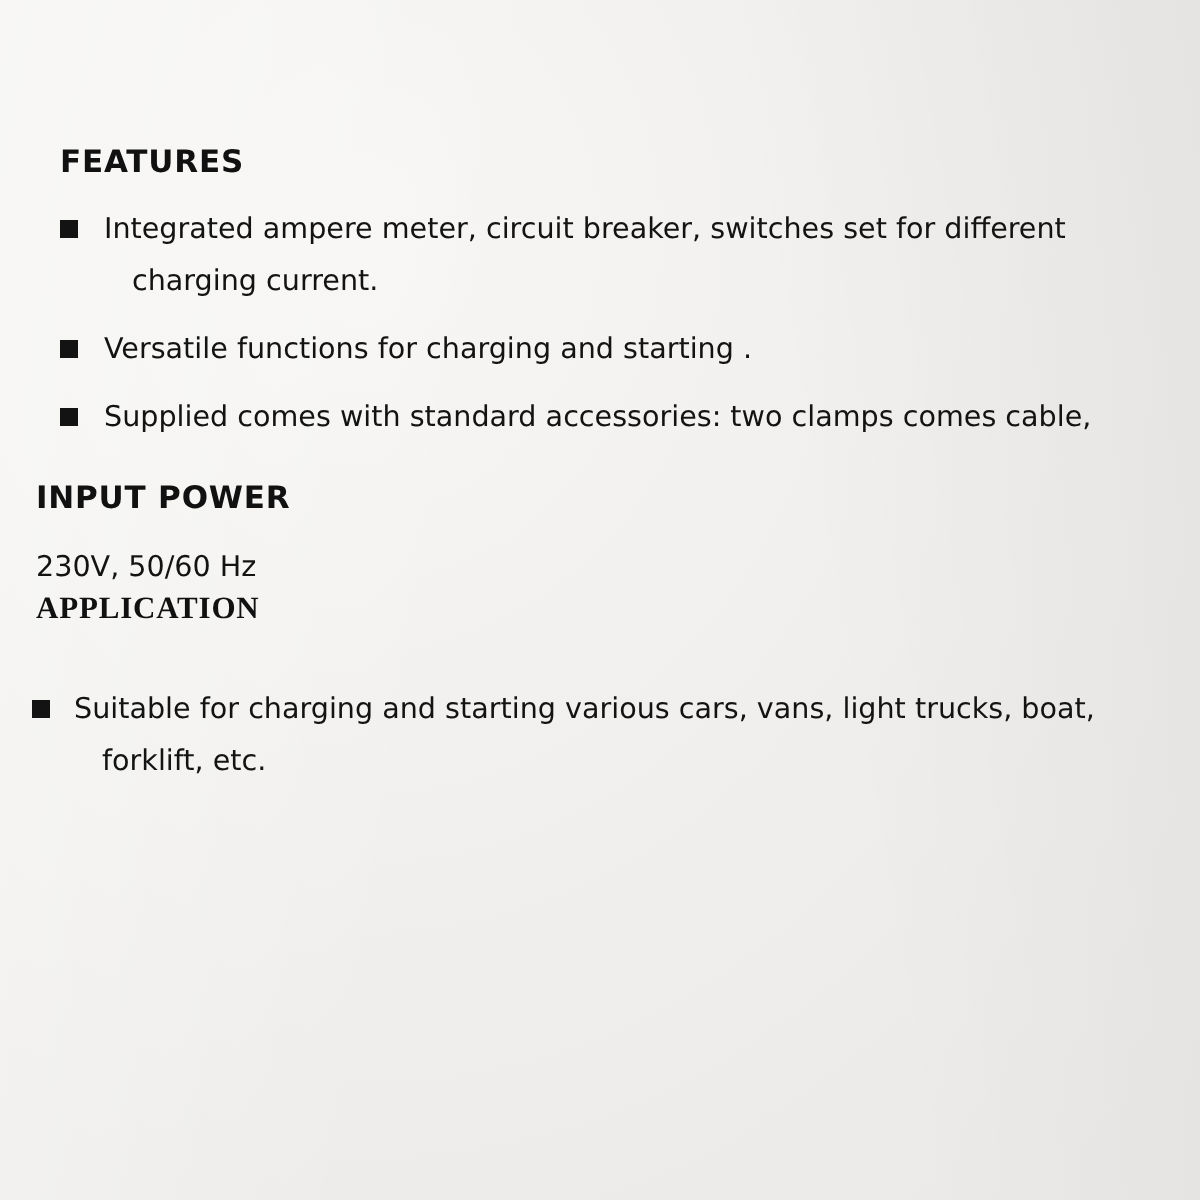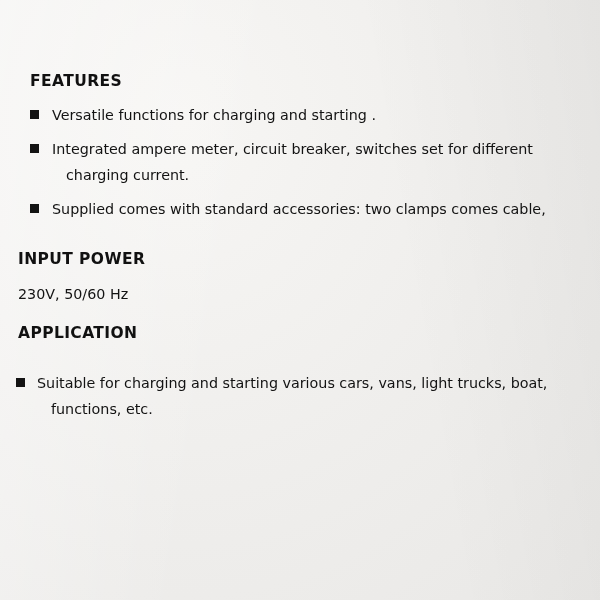--- a/index.html
+++ b/index.html
@@ -37,22 +37,22 @@
     width: 572px;
   }
   .section-heading {
     font-weight: bold;
     font-size: 15.5px;
     letter-spacing: 0.4px;
     color: #111;
     margin: 0 0 12px 0;
   }
   .heading-features { padding-left: 16px; }
-  .heading-input { padding-left: 4px; margin-top: 28px; margin-bottom: 14px;}
-  .heading-application { padding-left: 4px; margin-top: 18px; margin-bottom: 14px;}
+  .heading-input { padding-left: 4px; margin-top: 18px; margin-bottom: 14px;}
+  .heading-application { padding-left: 4px; margin-bottom: 14px; font-family: Liberation Serif, serif;}
 
   .bullet-list {
     list-style: none;
     margin: 0;
     padding: 0;
   }
   .bullet-item {
     position: relative;
     font-size: 14.3px;
     line-height: 26px;
@@ -92,41 +92,41 @@
 <div class="page">
   <div class="paper-texture"></div>
 
   <div class="content">
 
     <h2 class="section-heading heading-features">FEATURES</h2>
 
     <ul class="bullet-list features-list">
       <li class="bullet-item">
         <span class="sq"></span>
-        <span>Versatile functions for charging and starting .</span>
+        <span>Integrated ampere meter, circuit breaker, switches set for different</span>
+        <span class="wrap-line">charging current.</span>
       </li>
       <li class="bullet-item">
         <span class="sq"></span>
-        <span>Integrated ampere meter, circuit breaker, switches set for different</span>
-        <span class="wrap-line">charging current.</span>
+        <span>Versatile functions for charging and starting .</span>
       </li>
       <li class="bullet-item">
         <span class="sq"></span>
         <span>Supplied comes with standard accessories: two clamps comes cable,</span>
       </li>
     </ul>
 
     <h2 class="section-heading heading-input">INPUT POWER</h2>
 
     <p class="plain-line">230V, 50/60 Hz</p>
 
     <h2 class="section-heading heading-application">APPLICATION</h2>
 
     <ul class="bullet-list app-list">
       <li class="bullet-item">
         <span class="sq"></span>
         <span>Suitable for charging and starting various cars, vans, light trucks, boat,</span>
-        <span class="wrap-line">functions, etc.</span>
+        <span class="wrap-line">forklift, etc.</span>
       </li>
     </ul>
 
   </div>
 </div>
 
 </body></html>

